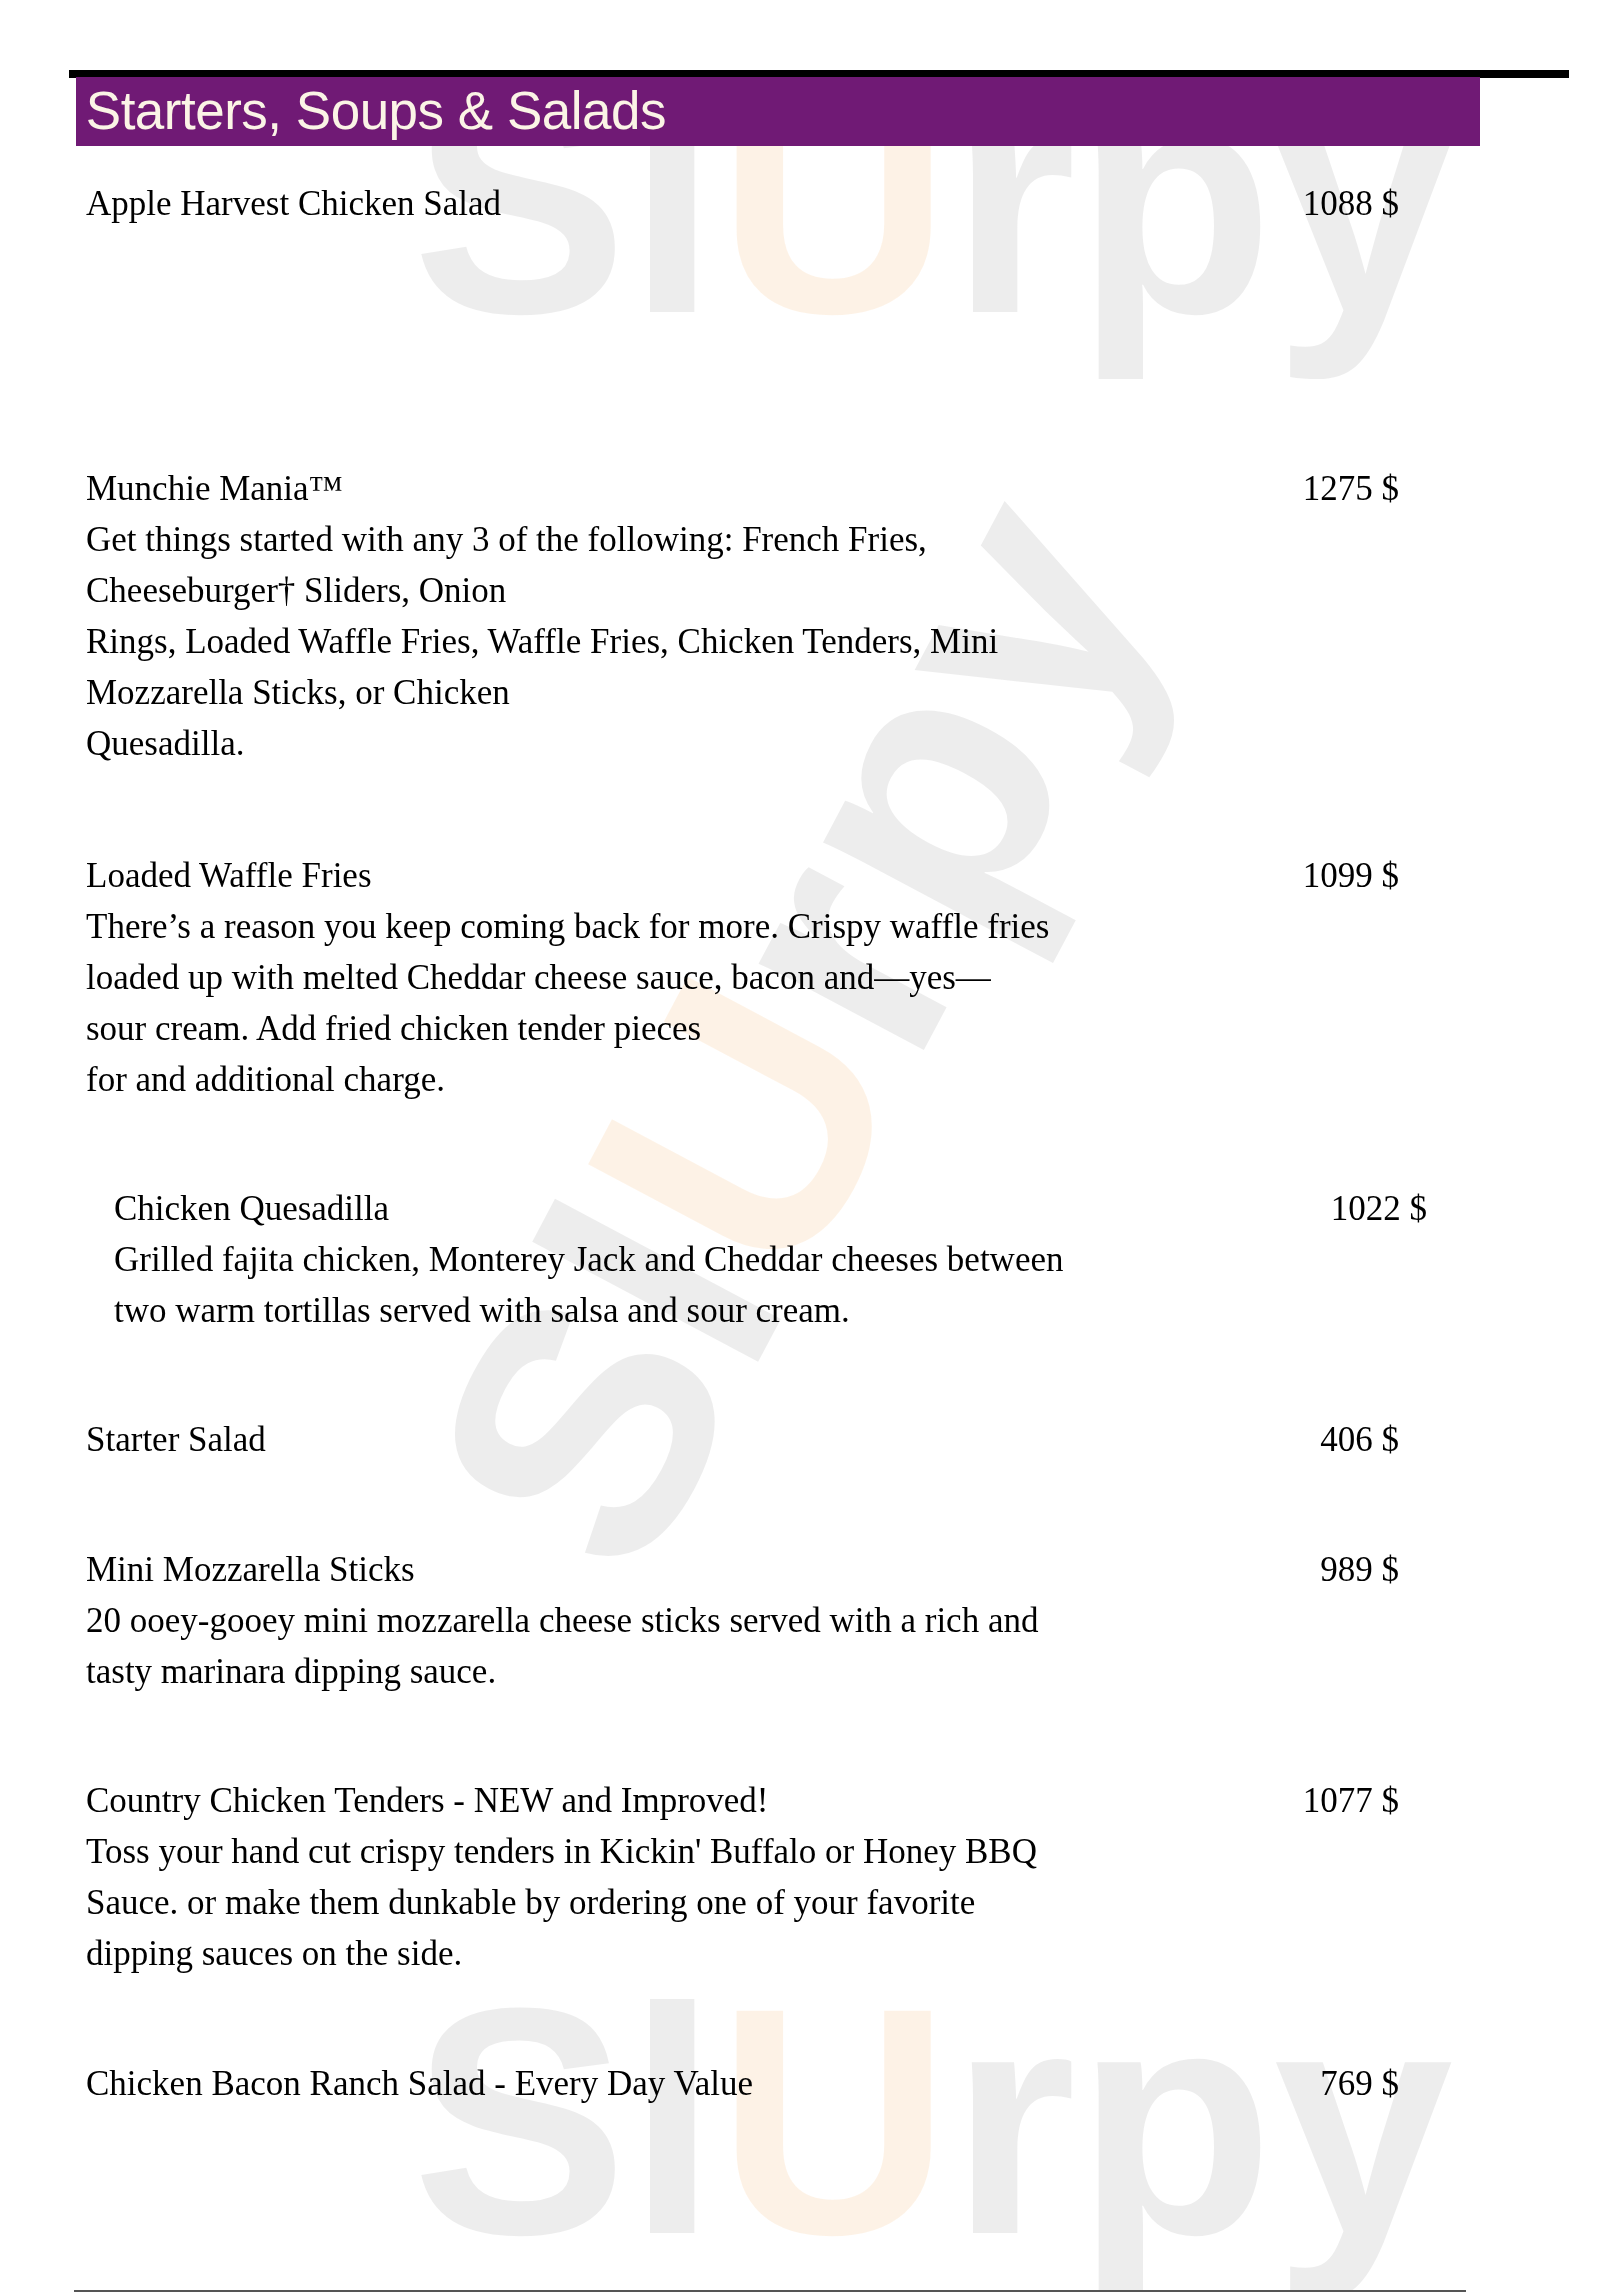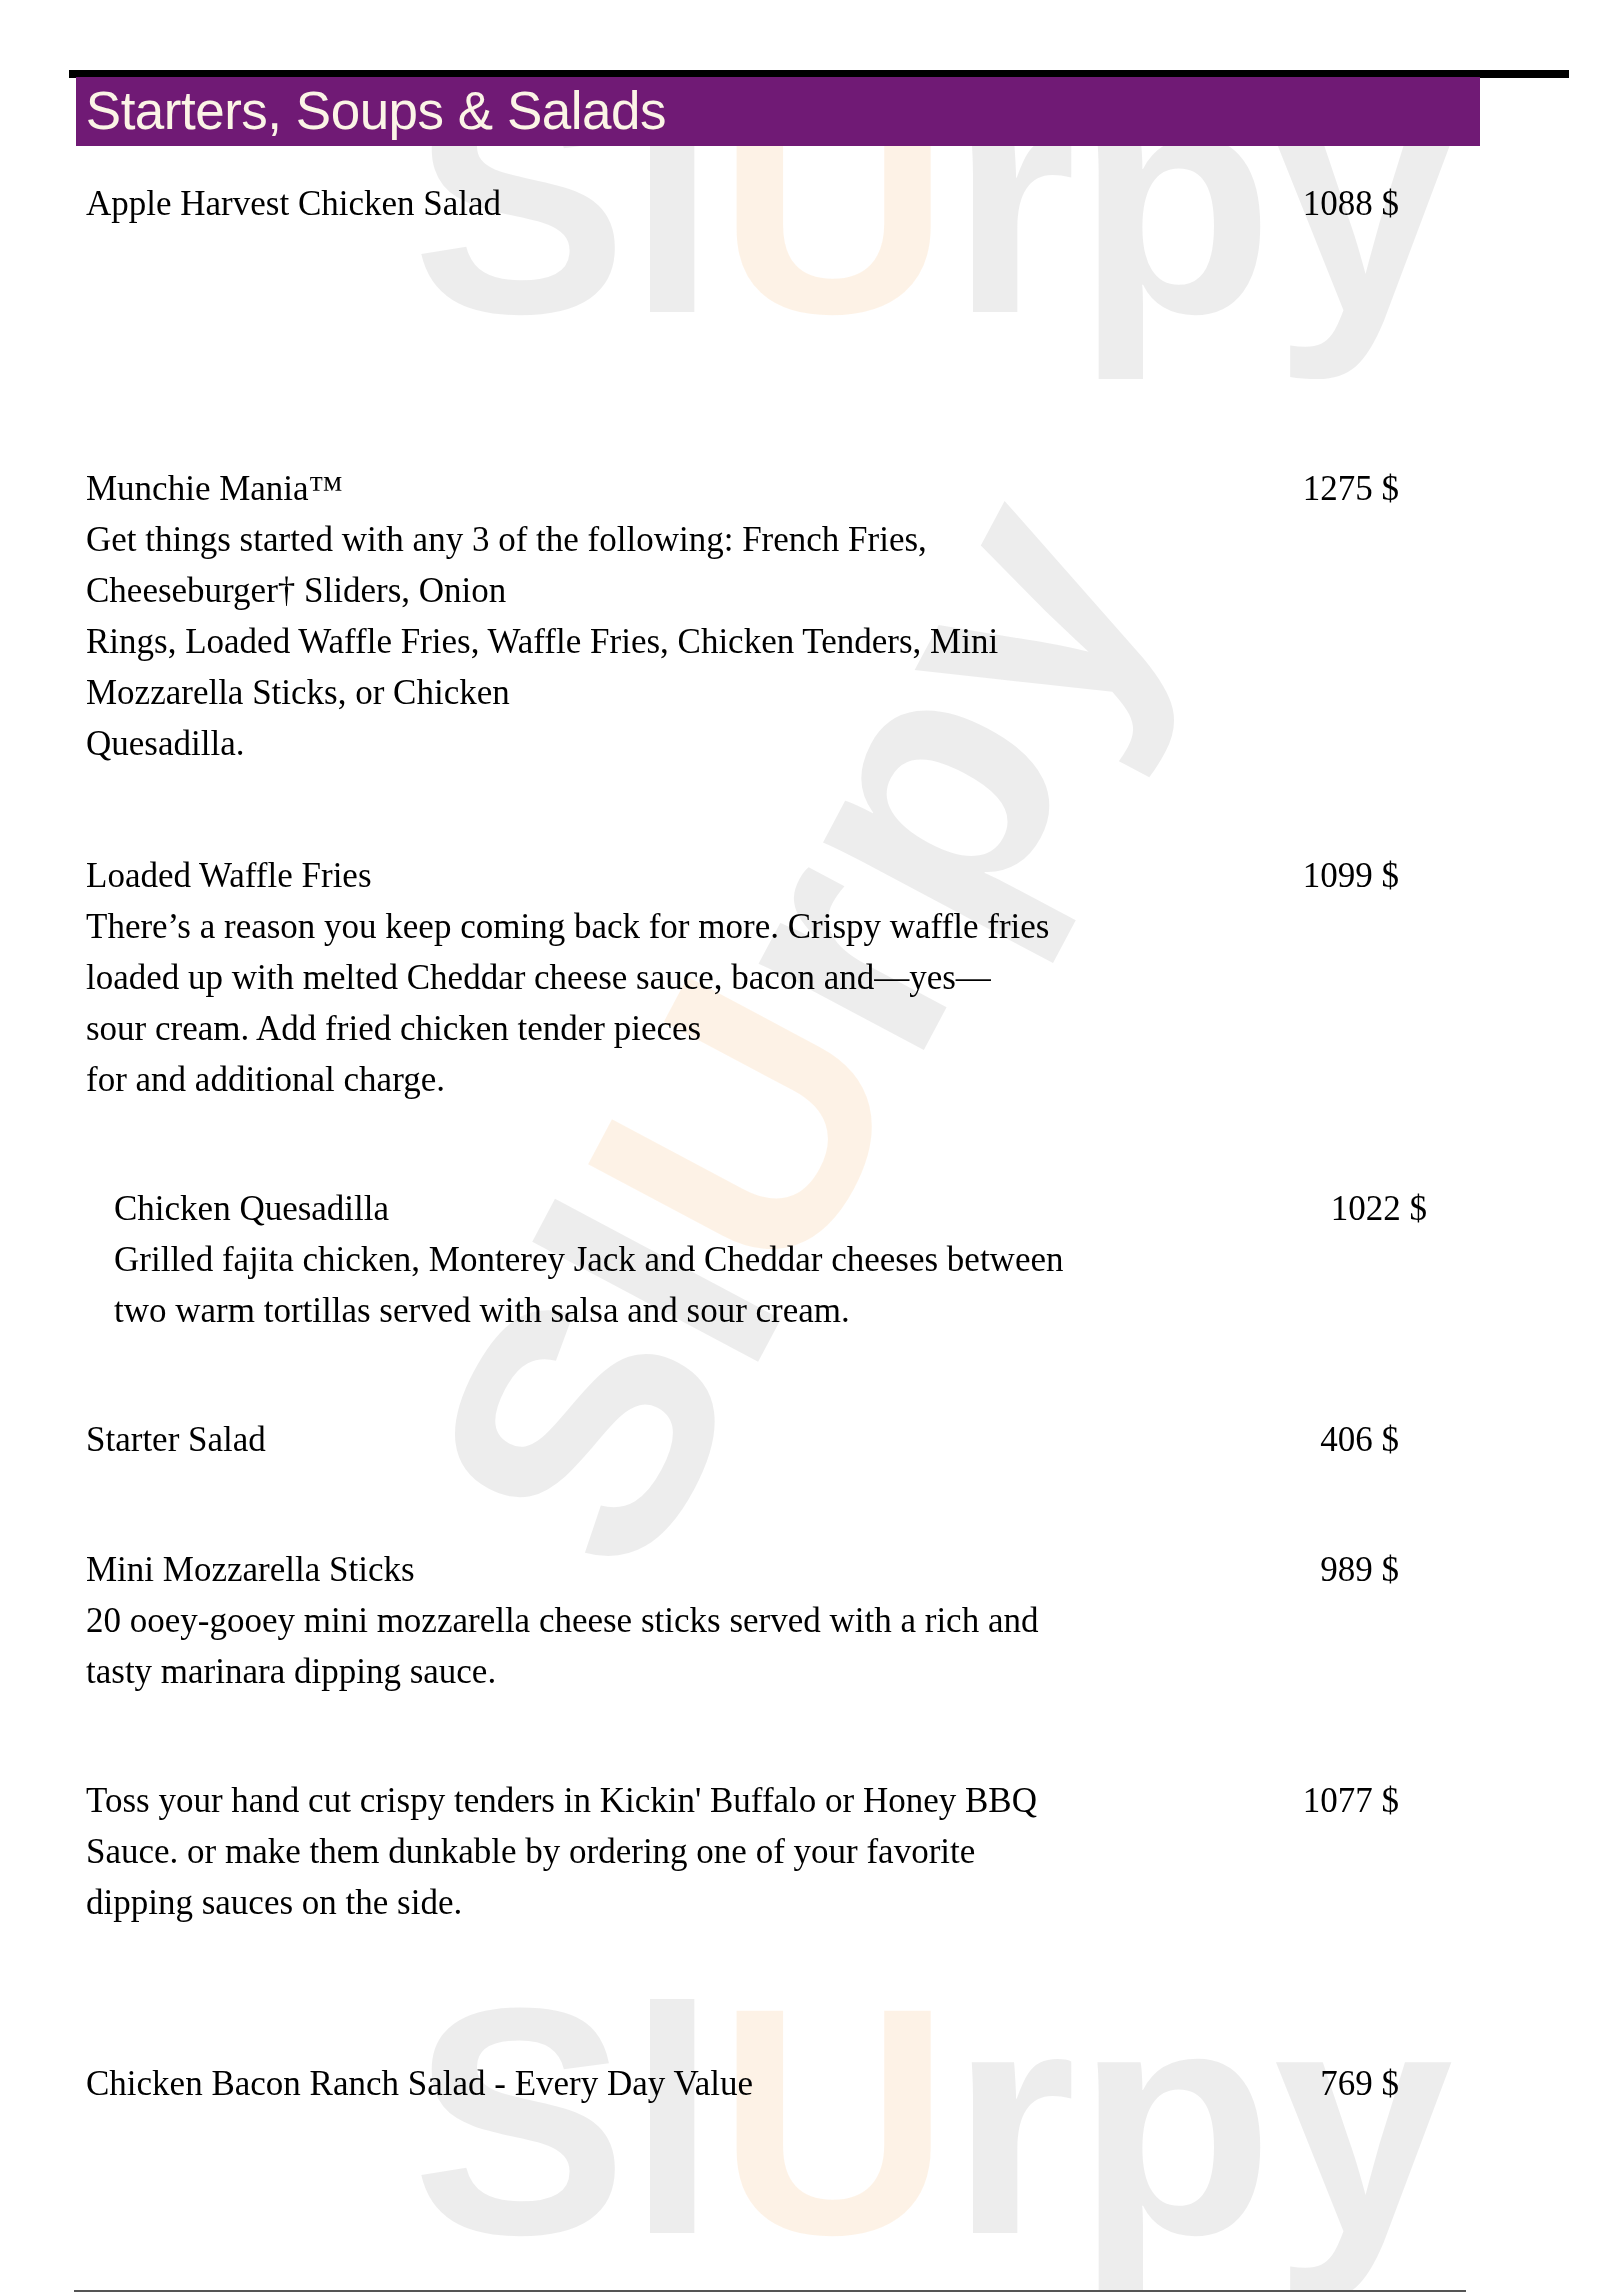--- a/index.html
+++ b/index.html
@@ -74,20 +74,21 @@
   </div>
 
   <div class="item" style="top:1544px;">
     <span class="item-name">Mini Mozzarella Sticks</span>
     <span class="item-price">989 $</span>
     <span class="item-desc">20 ooey-gooey mini mozzarella cheese sticks served with a rich and
 tasty marinara dipping sauce.</span>
   </div>
 
   <div class="item" style="top:1775px;">
+    <span class="item-name">Country Chicken Tenders - NEW and Improved!</span>
     <span class="item-price">1077 $</span>
     <span class="item-desc">Toss your hand cut crispy tenders in Kickin' Buffalo or Honey BBQ
 Sauce. or make them dunkable by ordering one of your favorite
 dipping sauces on the side.</span>
   </div>
 
   <div class="item" style="top:2058px;">
     <span class="item-name">Chicken Bacon Ranch Salad - Every Day Value</span>
     <span class="item-price">769 $</span>
   </div>

